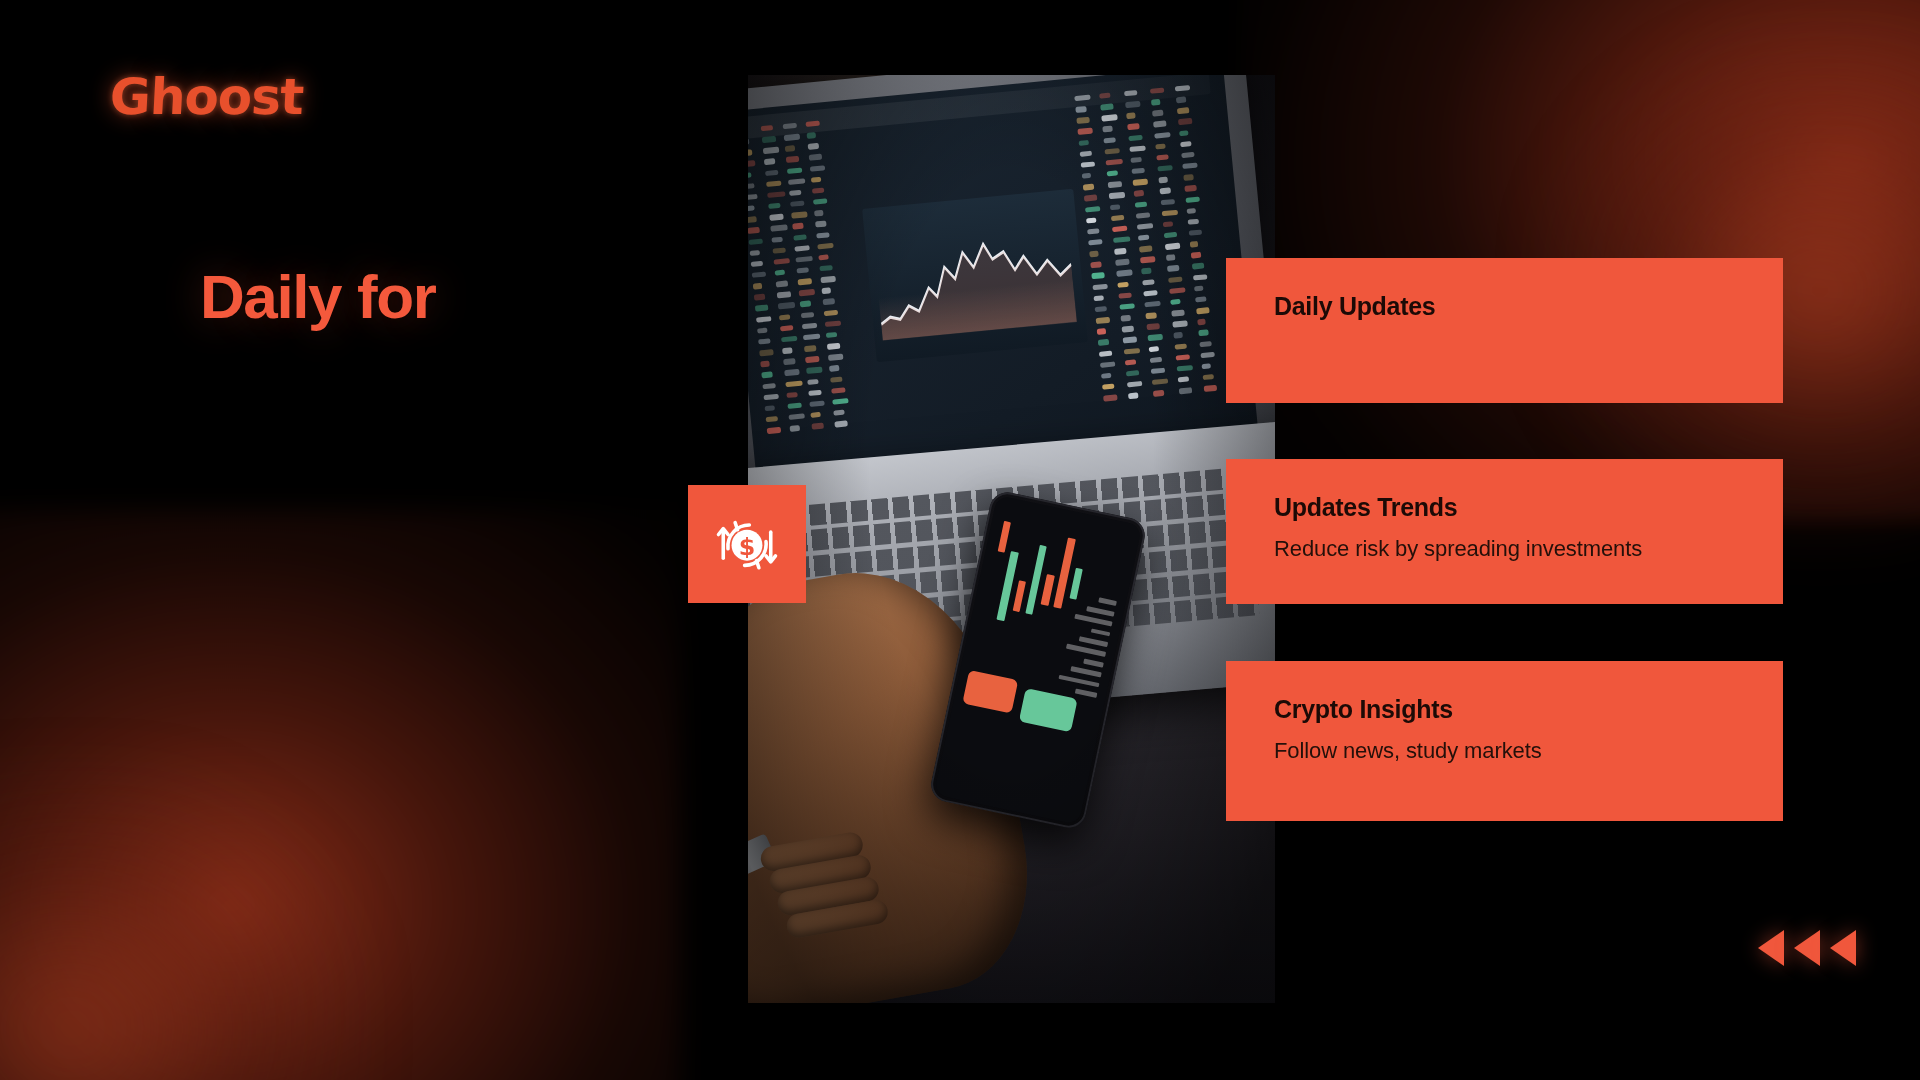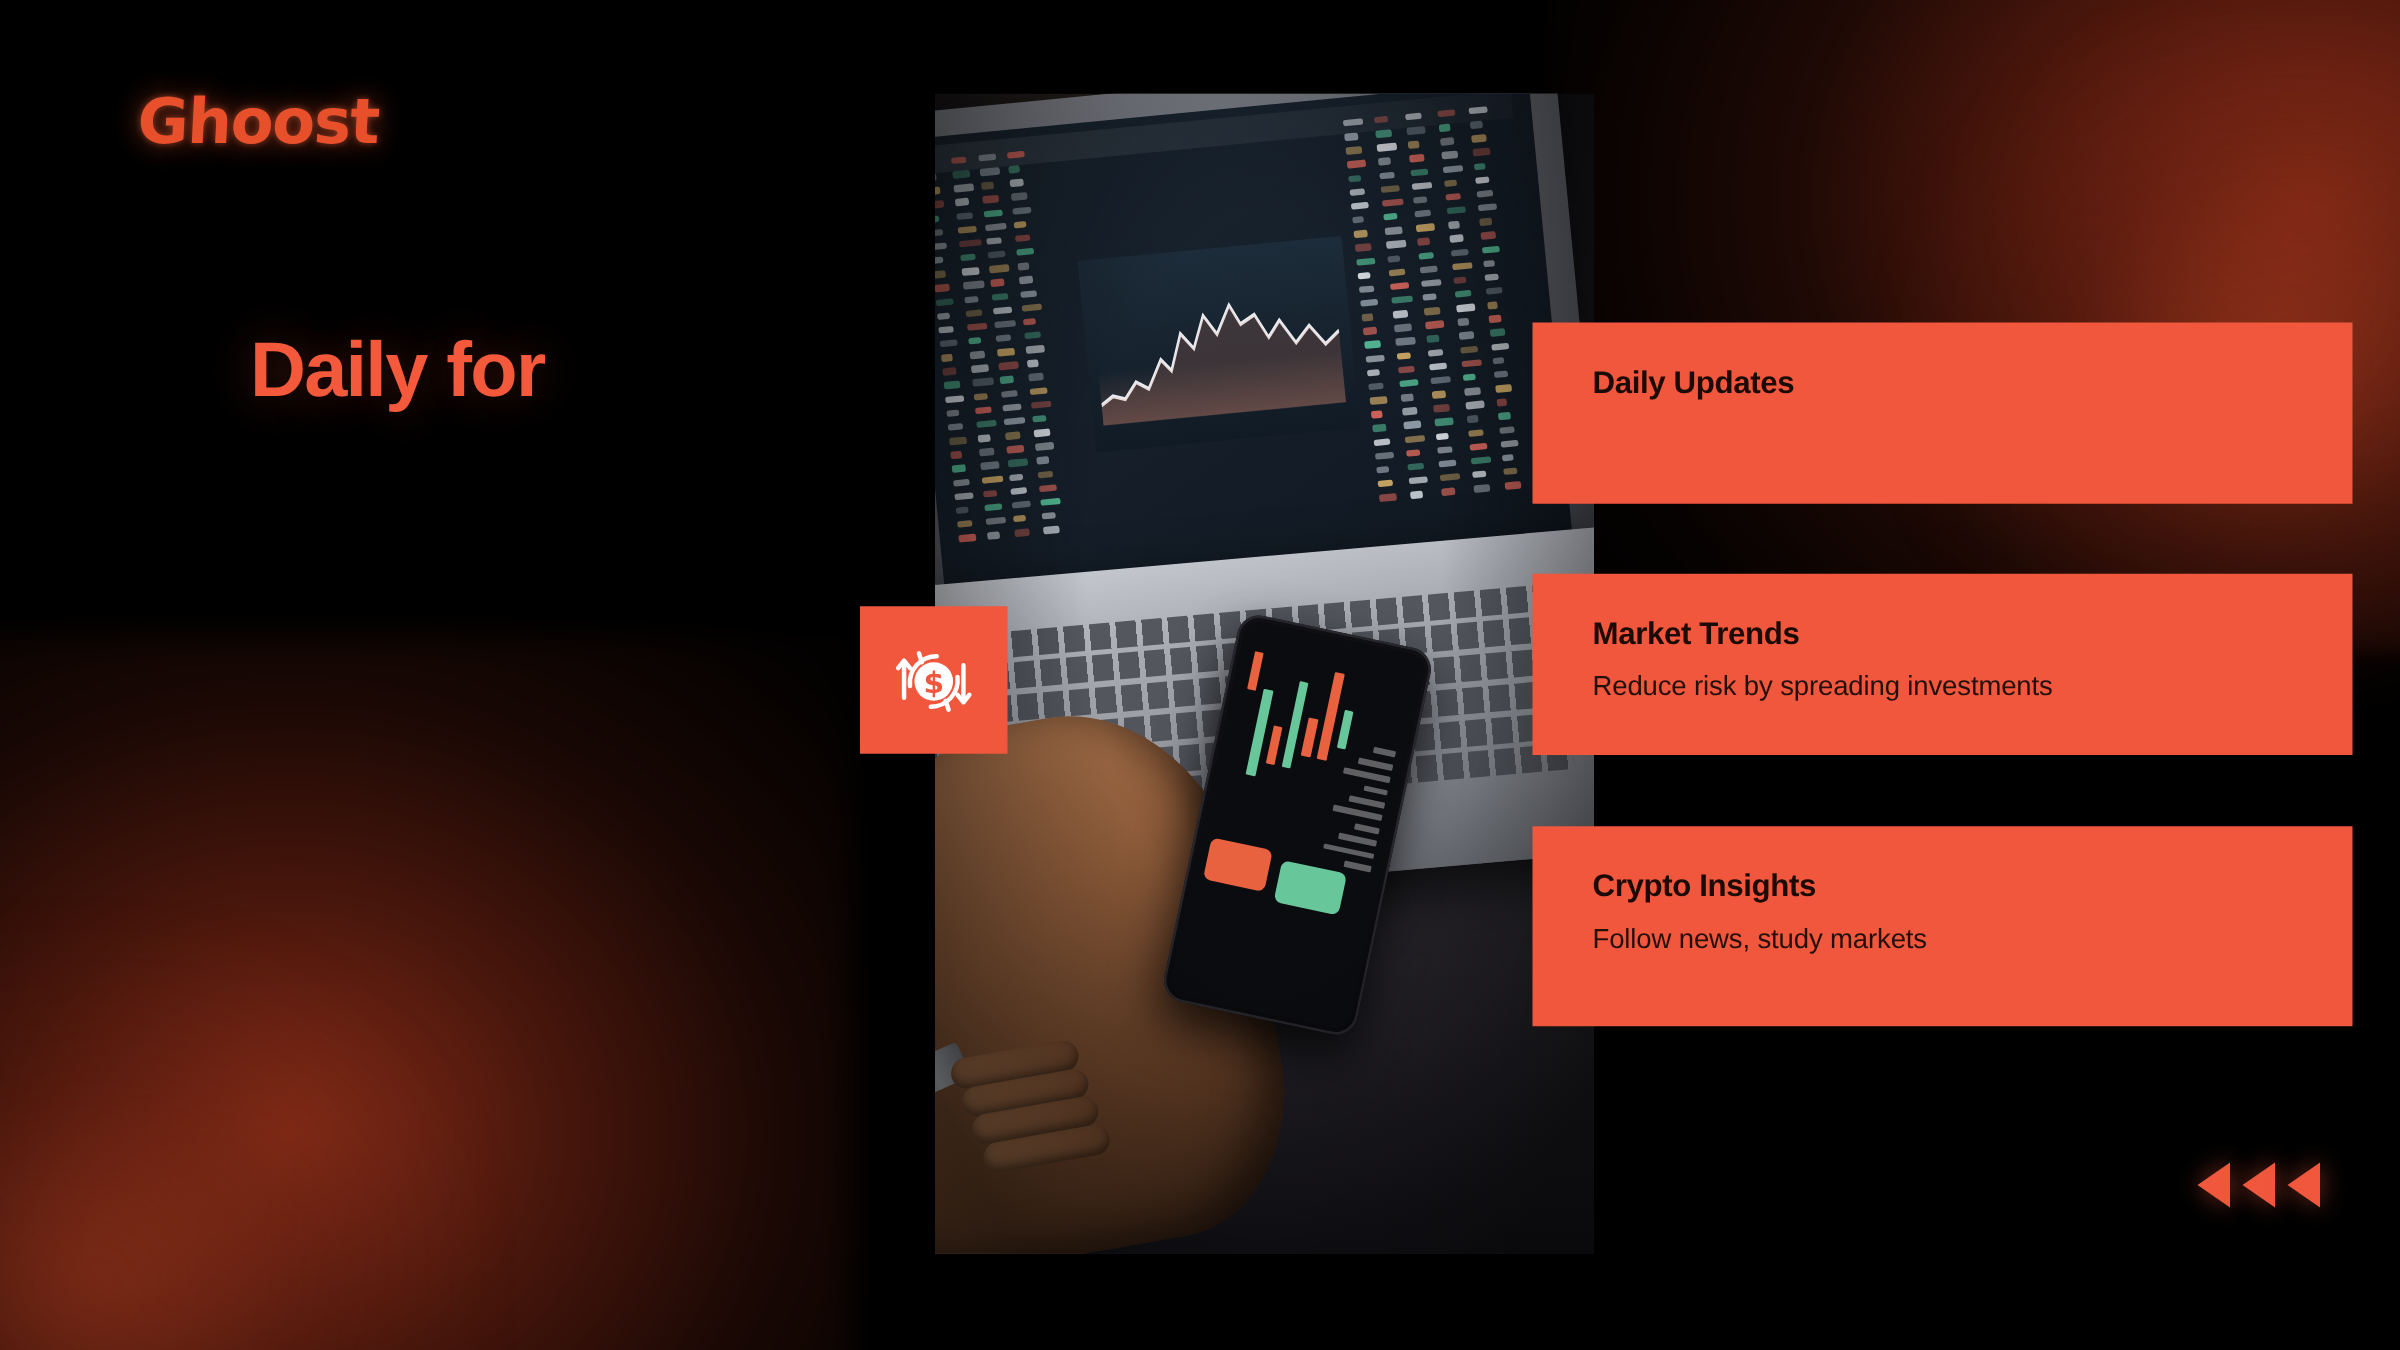--- a/index.html
+++ b/index.html
@@ -171,21 +171,21 @@
     position:absolute; left:688px; top:485px;
     width:118px; height:118px;
     background:#F0573C;
     display:flex; align-items:center; justify-content:center;
     z-index:6;
   }
   #badge svg { width:76px; height:76px; }
 
   
   .card {
-    position:absolute; left:1226px; width:656px;
+    position:absolute; left:1226px; width:557px;
     background:#F0573C; z-index:5;
     padding:34px 48px;
   }
   #card-1 { top:258px; height:145px; }
   #card-2 { top:459px; height:145px; }
   #card-3 { top:661px; height:160px; }
   .card h3 {
     font-size:25px; font-weight:700; color:#1c0a06;
     letter-spacing:-0.3px; margin-bottom:14px;
   }
@@ -573,21 +573,21 @@
       <path d="M48 42 L52 47 L56 42"></path>
     <path d="M22 14 L24 20"></path>
       <path d="M42 52 L40 46"></path>
   </svg>
 </div>
 
 <div class="card" id="card-1">
   <h3>Daily Updates</h3>
 </div>
 <div class="card" id="card-2">
-  <h3>Market Trends</h3>
+  <h3>Updates Trends</h3>
   <p>Reduce risk by spreading investments</p>
 </div>
 <div class="card" id="card-3">
   <h3>Crypto Insights</h3>
   <p>Follow news, study markets</p>
 </div>
 
 <div id="arrows">
   <span class="tri"></span>
   <span class="tri"></span>

